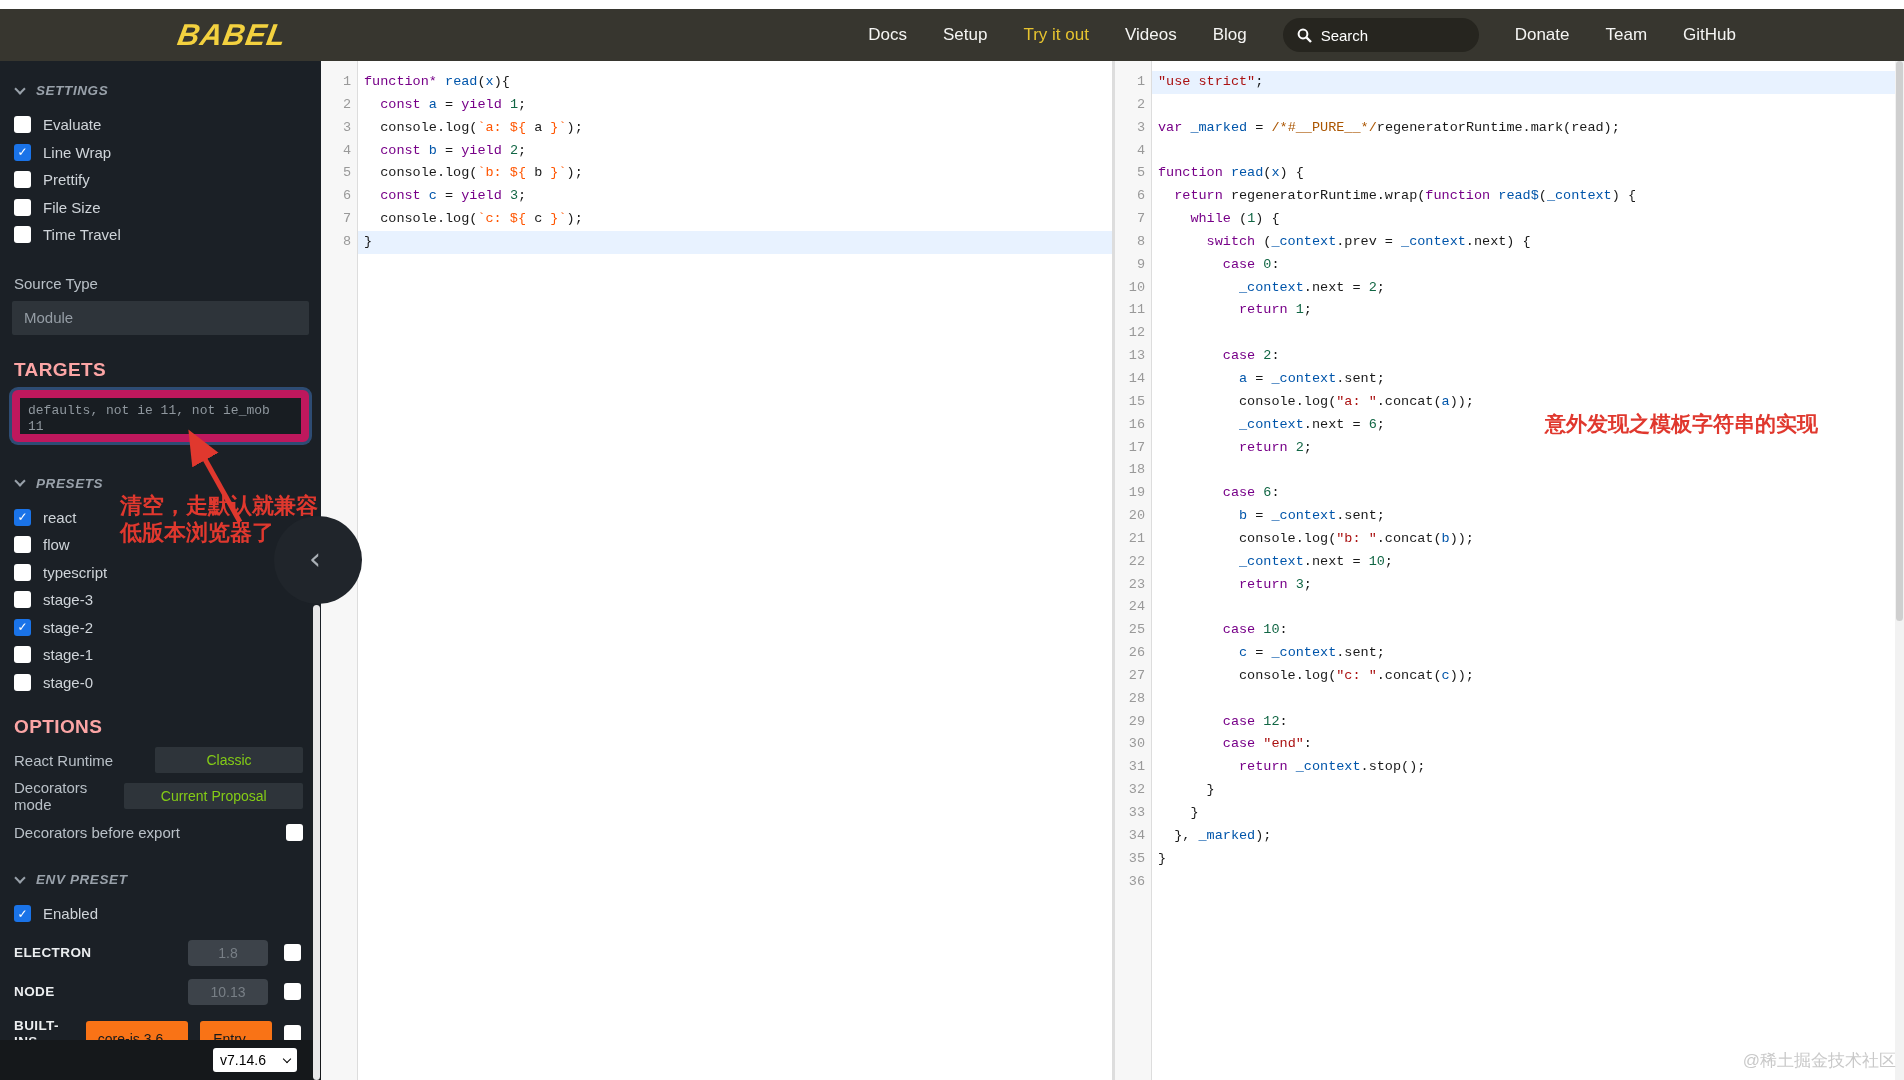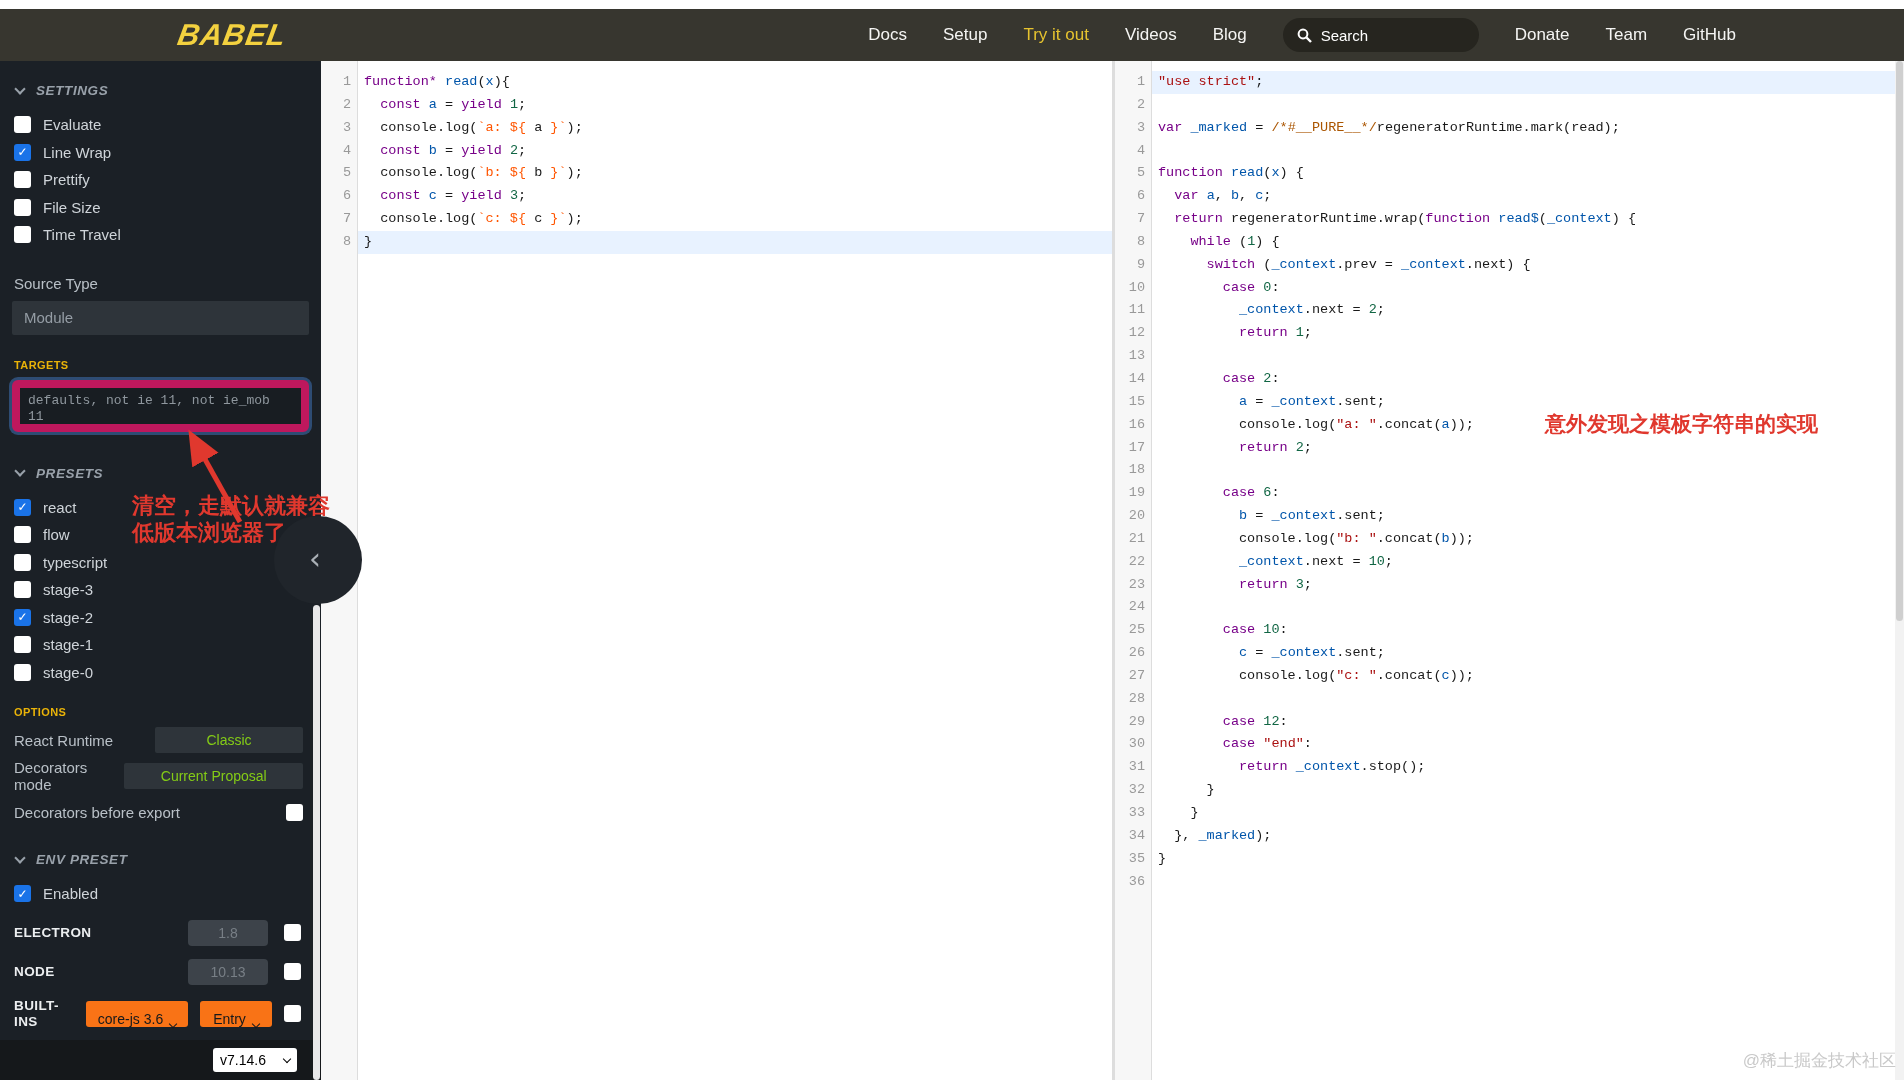--- a/index.html
+++ b/index.html
@@ -22,21 +22,21 @@
   .search-pill input::placeholder { color:#fff; opacity:1; }
 
   
   .sidebar { position:absolute; left:0; top:61px; width:321px; height:1019px;
     background:#1b2026; color:#cfd4d9; overflow:hidden; }
   .sb-inner { padding:0 12px; }
   .sec-head { display:flex; align-items:center; margin:22px 2px 0 2px;
     color:#99a1aa; font-size:13.5px; font-weight:bold; letter-spacing:.6px; cursor:pointer;font-style:italic; }
   .chev { width:8px; height:8px; border-left:2px solid #99a1aa; border-bottom:2px solid #99a1aa;
     transform:rotate(-45deg); margin:-4px 12px 0 2px; }
-  .bold-head { margin:24px 2px 0 2px; color:#eab308; font-size:11px; font-weight:bold;
+  .bold-head { margin:24px 2px 0 2px; color:#fca5a5; font-size:19px; font-weight:bold;
     letter-spacing:.4px; }
   .cb-list { margin-top:13px; }
   .crow { display:flex; align-items:center; height:27.5px; padding-left:2px; cursor:pointer; }
   .cb { width:17px; height:17px; background:#fff; border-radius:3px; flex:0 0 auto;
     display:flex; align-items:center; justify-content:center; font-size:12px; color:#fff; }
   .cb.on { background:#1a73e8; }
   .clabel { margin-left:12px; font-size:15px; color:#cfd4d9; }
   .mini-label { margin:26px 2px 0 2px; color:#b9c0c7; font-size:15px; }
   .sb-select { margin-top:9px; height:34px; background:#2e343a; color:#959da5;
     font-size:15px; display:flex; align-items:center; padding:0 12px; border-radius:2px;
@@ -91,21 +91,21 @@
   .tk-k { color:#708; } .tk-d { color:#05a; } .tk-s { color:#a11; }
   .tk-s2 { color:#f50; } .tk-n { color:#164; } .tk-c { color:#a50; } .tk-p { color:#1a1a1a; }
 
   .page-scroll { position:absolute; right:0; top:61px; width:9px; height:1019px; background:#f2f2f2; }
   .page-scroll .thumb { position:absolute; top:0; left:1px; width:7px; height:560px;
     background:#cfcfcf; border-radius:4px; }
 
   
   .anno-text { position:absolute; color:#e0382e; font-weight:600;
     font-family:"Liberation Sans",sans-serif; }
-  .anno-targets { left:132px; top:492px; font-size:22px; line-height:27px; white-space:pre-line; }
+  .anno-targets { left:120px; top:492px; font-size:22px; line-height:27px; white-space:pre-line; }
   .anno-template { left:1545px; top:410px; font-size:21px; }
   .anno-arrow { position:absolute; left:140px; top:418px; }
   .watermark { position:absolute; right:8px; bottom:8px; color:#c9c9c9; font-size:17px; }
 </style>
 </head>
 <body>
 
 <div class="page">
 
   <div class="navbar">
@@ -336,31 +336,31 @@
         <div class="gn">34</div>
         <div class="gn">35</div>
         <div class="gn">36</div>
       </div>
     <div class="code-col" id="out-code">
         <div class="cl active"><span class="tk-s">"use strict"</span><span class="tk-p">;</span></div>
         <div class="cl"></div>
         <div class="cl"><span class="tk-k">var</span><span class="tk-p"> </span><span class="tk-d">_marked</span><span class="tk-p"> = </span><span class="tk-c">/*#__PURE__*/</span><span class="tk-p">regeneratorRuntime.mark(read);</span></div>
         <div class="cl"></div>
         <div class="cl"><span class="tk-k">function</span><span class="tk-p"> </span><span class="tk-d">read</span><span class="tk-p">(</span><span class="tk-d">x</span><span class="tk-p">) {</span></div>
-        <div class="cl"><span class="tk-p">  </span><span class="tk-k">var</span><span class="tk-p"> </span><span class="tk-d">a</span><span class="tk-p">, </span><span class="tk-d">b</span><span class="tk-p">, </span><span class="tk-d">c</span><span class="tk-p">;</span></div>
         <div class="cl"><span class="tk-p">  </span><span class="tk-k">return</span><span class="tk-p"> regeneratorRuntime.wrap(</span><span class="tk-k">function</span><span class="tk-p"> </span><span class="tk-d">read$</span><span class="tk-p">(</span><span class="tk-d">_context</span><span class="tk-p">) {</span></div>
         <div class="cl"><span class="tk-p">    </span><span class="tk-k">while</span><span class="tk-p"> (</span><span class="tk-n">1</span><span class="tk-p">) {</span></div>
         <div class="cl"><span class="tk-p">      </span><span class="tk-k">switch</span><span class="tk-p"> (</span><span class="tk-d">_context</span><span class="tk-p">.prev = </span><span class="tk-d">_context</span><span class="tk-p">.next) {</span></div>
         <div class="cl"><span class="tk-p">        </span><span class="tk-k">case</span><span class="tk-p"> </span><span class="tk-n">0</span><span class="tk-p">:</span></div>
         <div class="cl"><span class="tk-p">          </span><span class="tk-d">_context</span><span class="tk-p">.next = </span><span class="tk-n">2</span><span class="tk-p">;</span></div>
         <div class="cl"><span class="tk-p">          </span><span class="tk-k">return</span><span class="tk-p"> </span><span class="tk-n">1</span><span class="tk-p">;</span></div>
         <div class="cl"></div>
         <div class="cl"><span class="tk-p">        </span><span class="tk-k">case</span><span class="tk-p"> </span><span class="tk-n">2</span><span class="tk-p">:</span></div>
         <div class="cl"><span class="tk-p">          </span><span class="tk-d">a</span><span class="tk-p"> = </span><span class="tk-d">_context</span><span class="tk-p">.sent;</span></div>
         <div class="cl"><span class="tk-p">          console.log(</span><span class="tk-s">"a: "</span><span class="tk-p">.concat(</span><span class="tk-d">a</span><span class="tk-p">));</span></div>
+        <div class="cl"><span class="tk-p">          </span><span class="tk-d">_context</span><span class="tk-p">.next = </span><span class="tk-n">6</span><span class="tk-p">;</span></div>
         <div class="cl"><span class="tk-p">          </span><span class="tk-k">return</span><span class="tk-p"> </span><span class="tk-n">2</span><span class="tk-p">;</span></div>
         <div class="cl"></div>
         <div class="cl"><span class="tk-p">        </span><span class="tk-k">case</span><span class="tk-p"> </span><span class="tk-n">6</span><span class="tk-p">:</span></div>
         <div class="cl"><span class="tk-p">          </span><span class="tk-d">b</span><span class="tk-p"> = </span><span class="tk-d">_context</span><span class="tk-p">.sent;</span></div>
         <div class="cl"><span class="tk-p">          console.log(</span><span class="tk-s">"b: "</span><span class="tk-p">.concat(</span><span class="tk-d">b</span><span class="tk-p">));</span></div>
         <div class="cl"><span class="tk-p">          </span><span class="tk-d">_context</span><span class="tk-p">.next = </span><span class="tk-n">10</span><span class="tk-p">;</span></div>
         <div class="cl"><span class="tk-p">          </span><span class="tk-k">return</span><span class="tk-p"> </span><span class="tk-n">3</span><span class="tk-p">;</span></div>
         <div class="cl"></div>
         <div class="cl"><span class="tk-p">        </span><span class="tk-k">case</span><span class="tk-p"> </span><span class="tk-n">10</span><span class="tk-p">:</span></div>
         <div class="cl"><span class="tk-p">          </span><span class="tk-d">c</span><span class="tk-p"> = </span><span class="tk-d">_context</span><span class="tk-p">.sent;</span></div>

